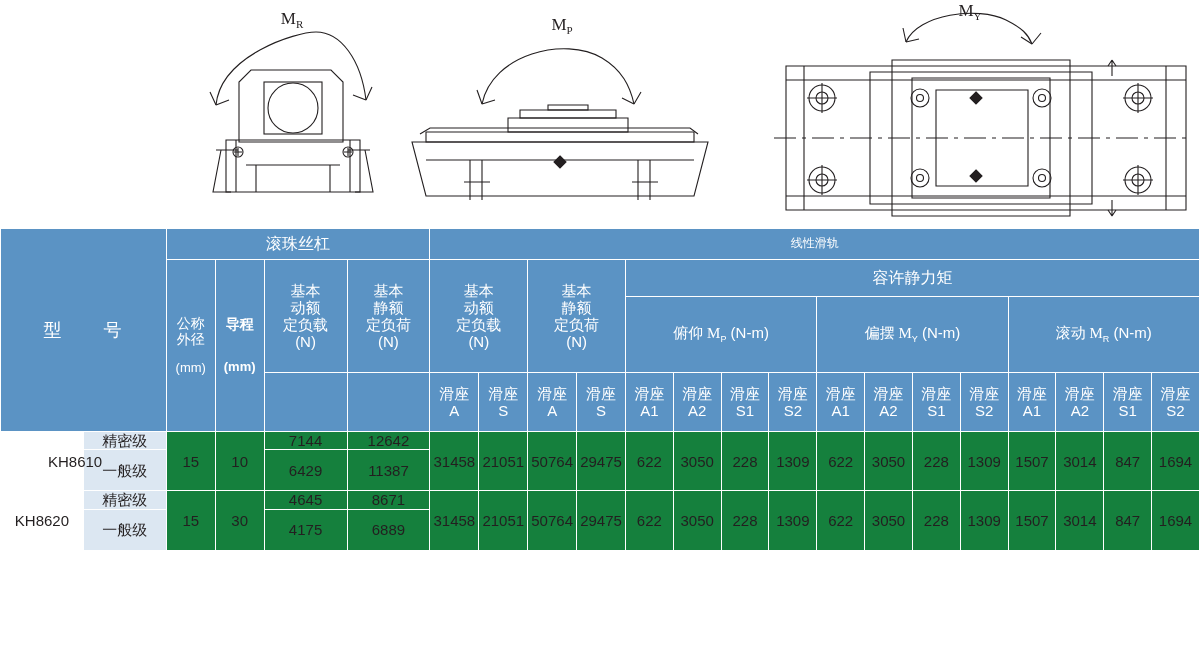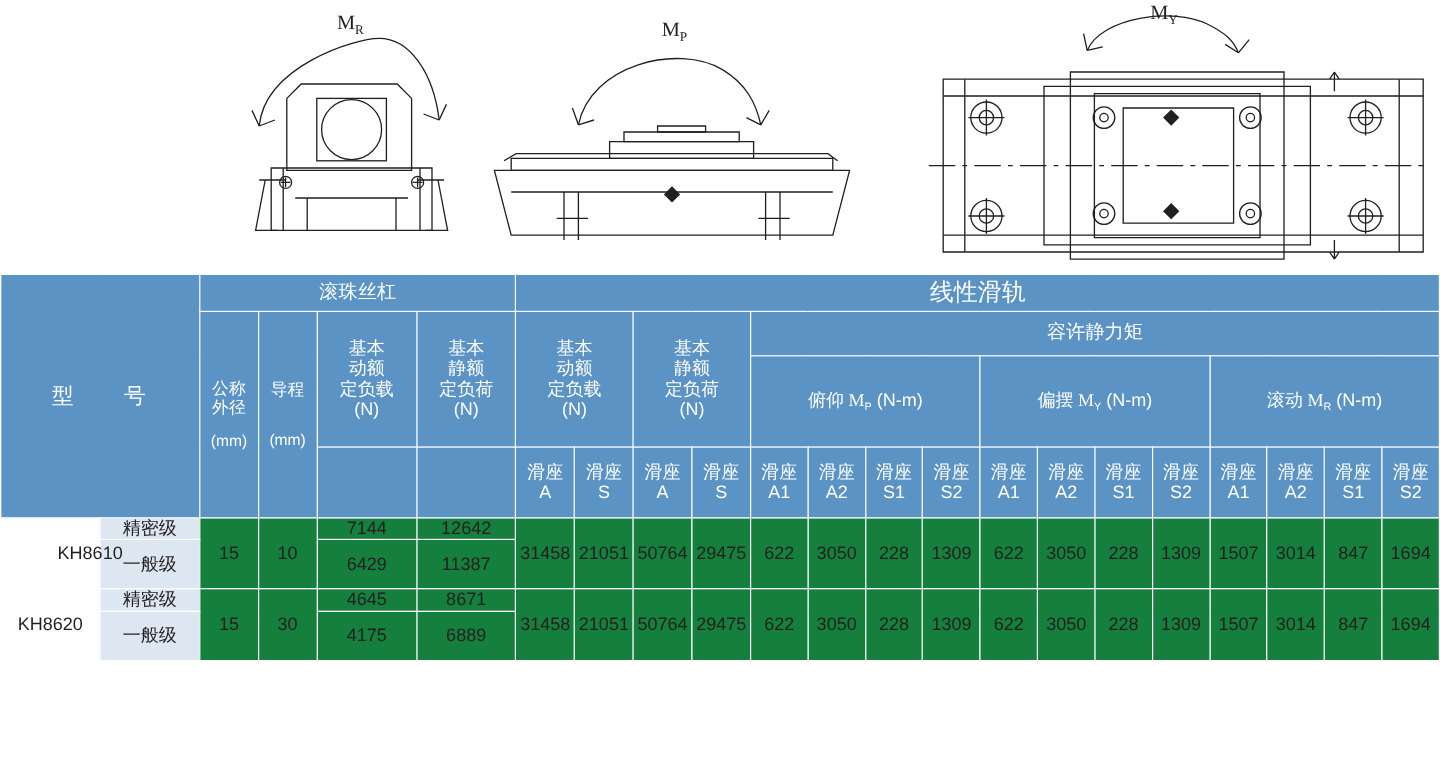--- a/index.html
+++ b/index.html
@@ -160,31 +160,31 @@
       <col style="width:45px">
         <col style="width:45px">
         <col style="width:45px">
         <col style="width:45px">
     </colgroup>
     <tbody>
 
       <tr>
         <td class="hdr" rowspan="4" colspan="2" style="font-size:18px;letter-spacing:2px;">型　　号</td>
         <td class="hdr" colspan="4" style="height:30px;font-size:16px;">滚珠丝杠</td>
-        <td class="hdr" colspan="16" style="font-size:20px;">线性滑轨</td>
+        <td class="hdr" colspan="16" style="font-size:12px;">线性滑轨</td>
       </tr>
 
       <tr>
         <td class="hdr" rowspan="3" style="font-size:14px;">
           <div>公称</div>
           <div>外径</div>
           <div style="height:14px"></div>
           <div style="font-size:13px;">(mm)</div>
         </td>
-        <td class="hdr" rowspan="3" style="font-size:14px;">
+        <td class="hdr" rowspan="3" style="font-size:14px;font-weight:bold;">
           <div>导程</div>
           <div style="height:28px"></div>
           <div style="font-size:13px;">(mm)</div>
         </td>
         <td class="hdr" rowspan="2" style="font-size:15px;height:112px;">
           <div>基本</div>
           <div>动额</div>
           <div>定负载</div>
           <div>(N)</div>
         </td>

